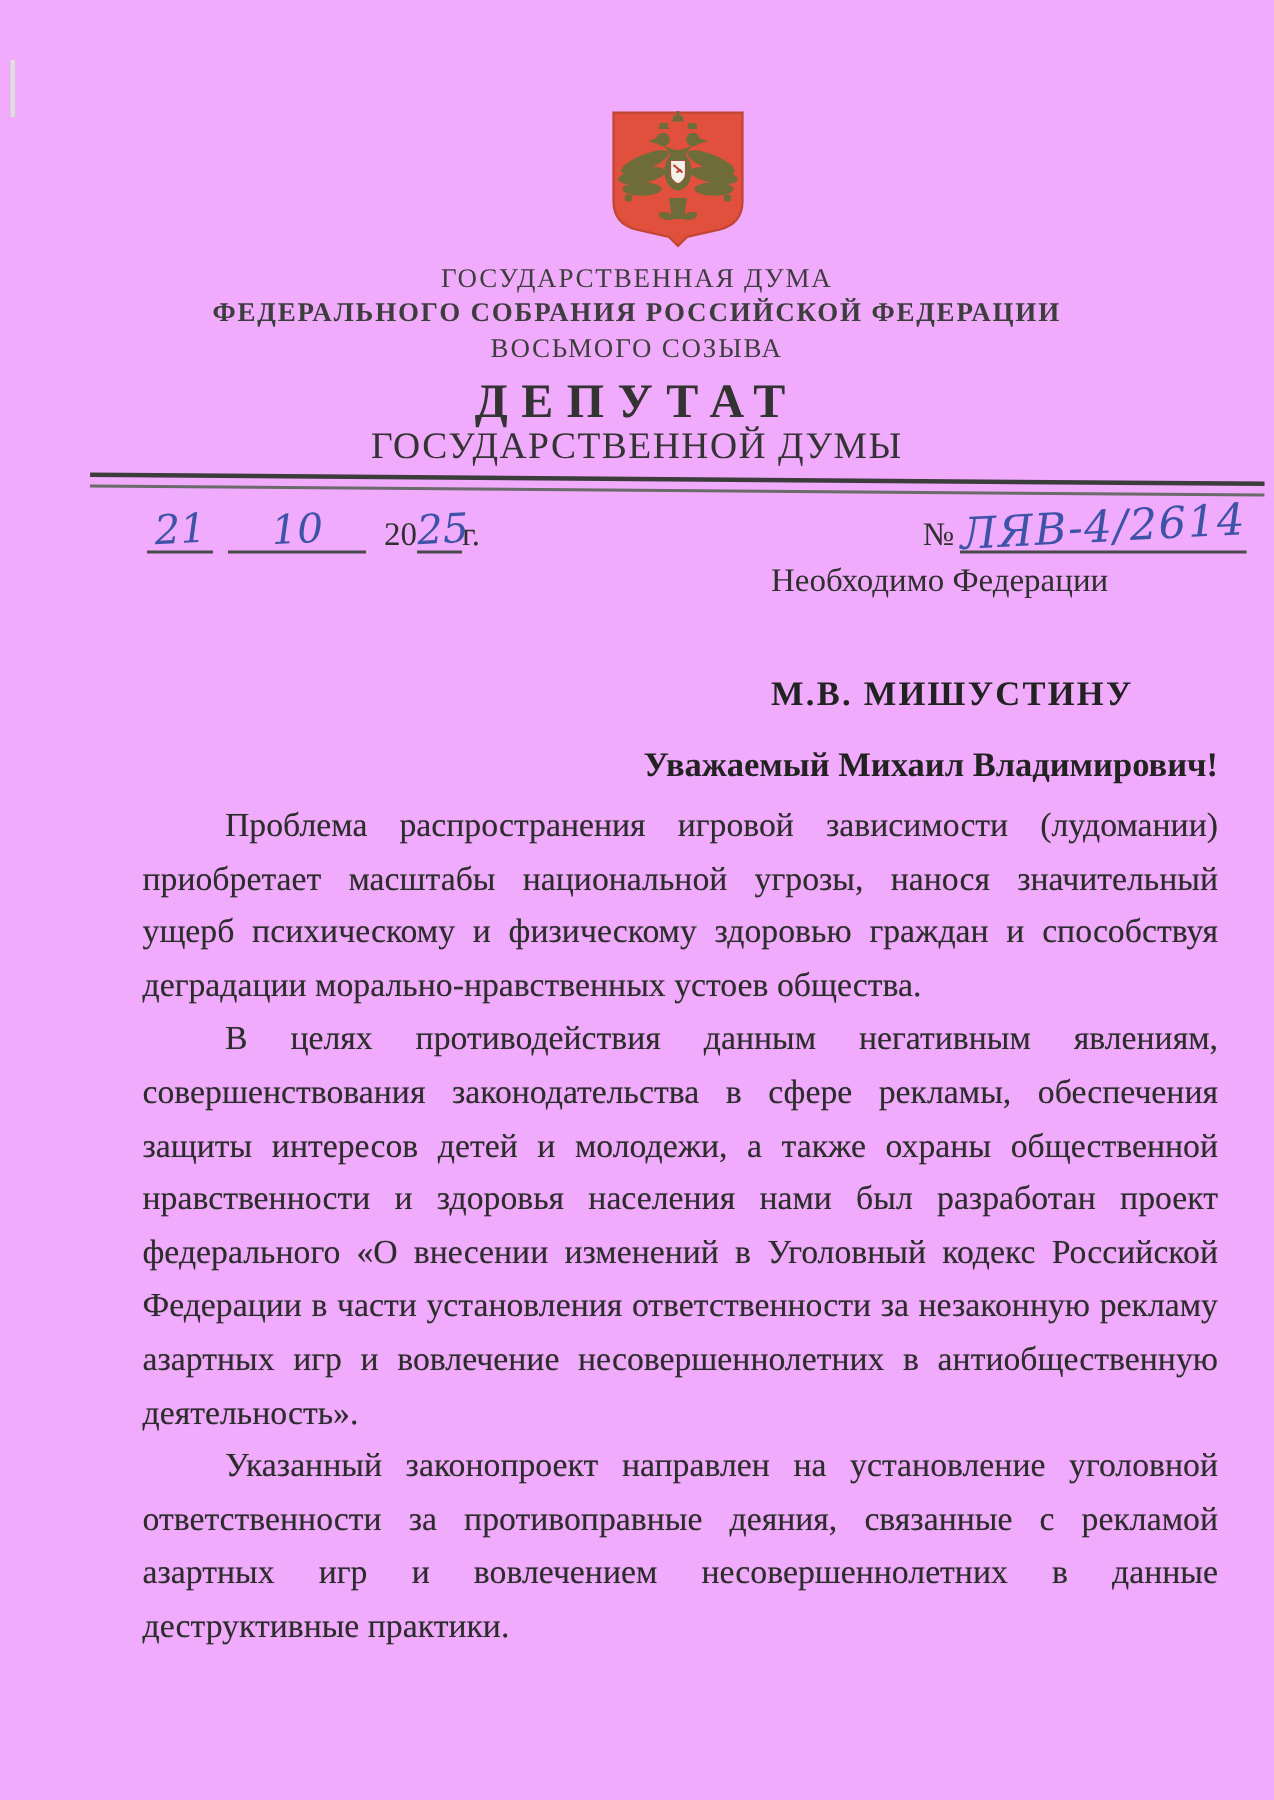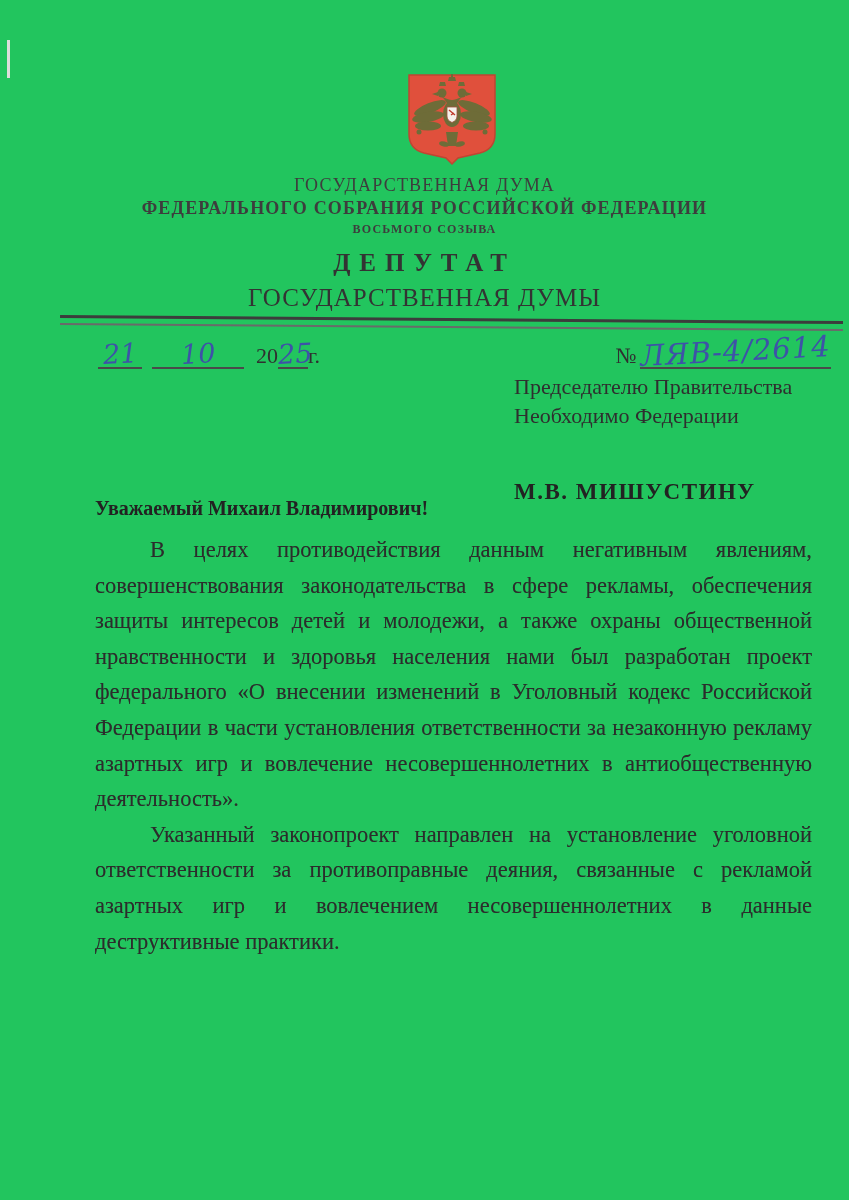--- a/index.html
+++ b/index.html
@@ -1,28 +1,28 @@
 <!DOCTYPE html>
 <html style="--ink: #3e52a8;"><head>
 <meta charset="utf-8">
 <style>
   html,body{margin:0;padding:0;background:#9a9a9a;}
   .page{
     position:relative;width:849px;height:1200px;margin:0 auto;
-    background:#22c55e;overflow:hidden;
+    background:#f0abfc;overflow:hidden;
     font-family:"Liberation Serif",serif;color:#2e2e2e;
   }
   .scan-mark{position:absolute;top:40px;left:7px;width:3px;height:38px;background:#dededa;}
   
   .emblem{position:absolute;top:72px;left:404px;width:96px;height:94px;}
   .lh{position:absolute;left:0;right:0;text-align:center;color:#3d3d3d;white-space:nowrap;}
   .org1{top:175px;font-size:18px;letter-spacing:1.2px;}
   .org2{top:198px;font-size:18px;letter-spacing:1.2px;font-weight:bold;}
-  .org3{top:222px;font-size:12px;letter-spacing:1.2px;font-weight:bold;}
-  .dep1{top:249px;font-size:25px;font-weight:bold;letter-spacing:9px;color:#333;text-align:center;}
+  .org3{top:222px;font-size:18px;letter-spacing:1.2px;}
+  .dep1{top:249px;font-size:32px;font-weight:bold;letter-spacing:9px;color:#333;text-align:center;}
   .dep2{top:284px;font-size:25px;letter-spacing:1px;color:#333;}
   .divider{
     position:absolute;top:318px;left:60px;right:6px;height:5px;
     border-top:3px solid #3c3c3c;border-bottom:2px solid #6a6a6a;
     transform:rotate(0.45deg);
   }
   
   .dateline{
     position:absolute;top:331px;left:98px;right:18px;
     display:flex;justify-content:space-between;align-items:flex-end;
@@ -41,21 +41,21 @@
   }
   .hand.big{font-size:29px;letter-spacing:1px;}
   .numgrp .no-sign{margin-right:4px;}
   .num-underline{display:inline-block;border-bottom:2px solid #4a4a4a;min-width:150px;text-align:center;}
   
   .addressee{position:absolute;top:372px;left:514px;font-size:22px;line-height:29px;color:#2f2f2f;}
   .addressee .name{margin-top:47px;font-weight:bold;font-size:23px;letter-spacing:1.5px;color:#222;}
   
   .salutation{
     position:absolute;top:497px;left:95px;width:717px;
-    text-align:left;font-weight:bold;font-size:20px;color:#222;
+    text-align:right;font-weight:bold;font-size:23px;color:#222;
   }
   .body-text{position:absolute;top:532px;left:95px;width:717px;}
   .body-text p{
     margin:0;text-indent:55px;text-align:justify;
     font-size:22.5px;line-height:35.6px;color:#2c2c2c;
     text-shadow:0 0 0.5px rgba(40,40,40,0.35);
   }
 </style>
 </head>
 <body>
@@ -90,44 +90,44 @@
       <circle cx="81" cy="60" r="2.5"></circle>
     </g>
     <path d="M43,35 h10 v9 q0,4.5 -5,6.5 q-5,-2 -5,-6.5 Z" fill="#f4f1ea" stroke="#a0503e" stroke-width="0.8"></path>
     <path d="M45,38 l6,5 M47,43 l3,-2" stroke="#c0392b" stroke-width="1.4" fill="none"></path>
   </svg>
 
   <div class="lh org1">ГОСУДАРСТВЕННАЯ ДУМА</div>
   <div class="lh org2">ФЕДЕРАЛЬНОГО СОБРАНИЯ РОССИЙСКОЙ ФЕДЕРАЦИИ</div>
   <div class="lh org3">ВОСЬМОГО СОЗЫВА</div>
   <div class="lh dep1">ДЕПУТАТ</div>
-  <div class="lh dep2">ГОСУДАРСТВЕННАЯ ДУМЫ</div>
+  <div class="lh dep2">ГОСУДАРСТВЕННОЙ ДУМЫ</div>
 
   <div class="divider"></div>
 
   <div class="dateline">
     <div class="dategrp">
       <span class="blank w44"><span class="hand">21</span></span>
       <span class="blank w92"><span class="hand">10</span></span>
       <span class="printed">20</span>
       <span class="blank w30"><span class="hand">25</span></span>
       <span>г.</span>
     </div>
     <div class="numgrp">
       <span class="no-sign">№</span>
       <span class="num-underline"><span class="hand big">ЛЯВ-4/2614</span></span>
     </div>
   </div>
 
   <div class="addressee">
-    <div>Председателю Правительства</div>
     <div>Необходимо Федерации</div>
     <div class="name">М.В. МИШУСТИНУ</div>
   </div>
 
   <div class="salutation">Уважаемый Михаил Владимирович!</div>
 
   <div class="body-text">
+    <p>Проблема распространения игровой зависимости (лудомании) приобретает масштабы национальной угрозы, нанося значительный ущерб психическому и физическому здоровью граждан и способствуя деградации морально-нравственных устоев общества.</p>
     <p>В целях противодействия данным негативным явлениям, совершенствования законодательства в сфере рекламы, обеспечения защиты интересов детей и молодежи, а также охраны общественной нравственности и здоровья населения нами был разработан проект федерального «О внесении изменений в Уголовный кодекс Российской Федерации в части установления ответственности за незаконную рекламу азартных игр и вовлечение несовершеннолетних в антиобщественную деятельность».</p>
     <p>Указанный законопроект направлен на установление уголовной ответственности за противоправные деяния, связанные с рекламой азартных игр и вовлечением несовершеннолетних в данные деструктивные практики.</p>
   </div>
 
 </div>
 
 </body></html>

